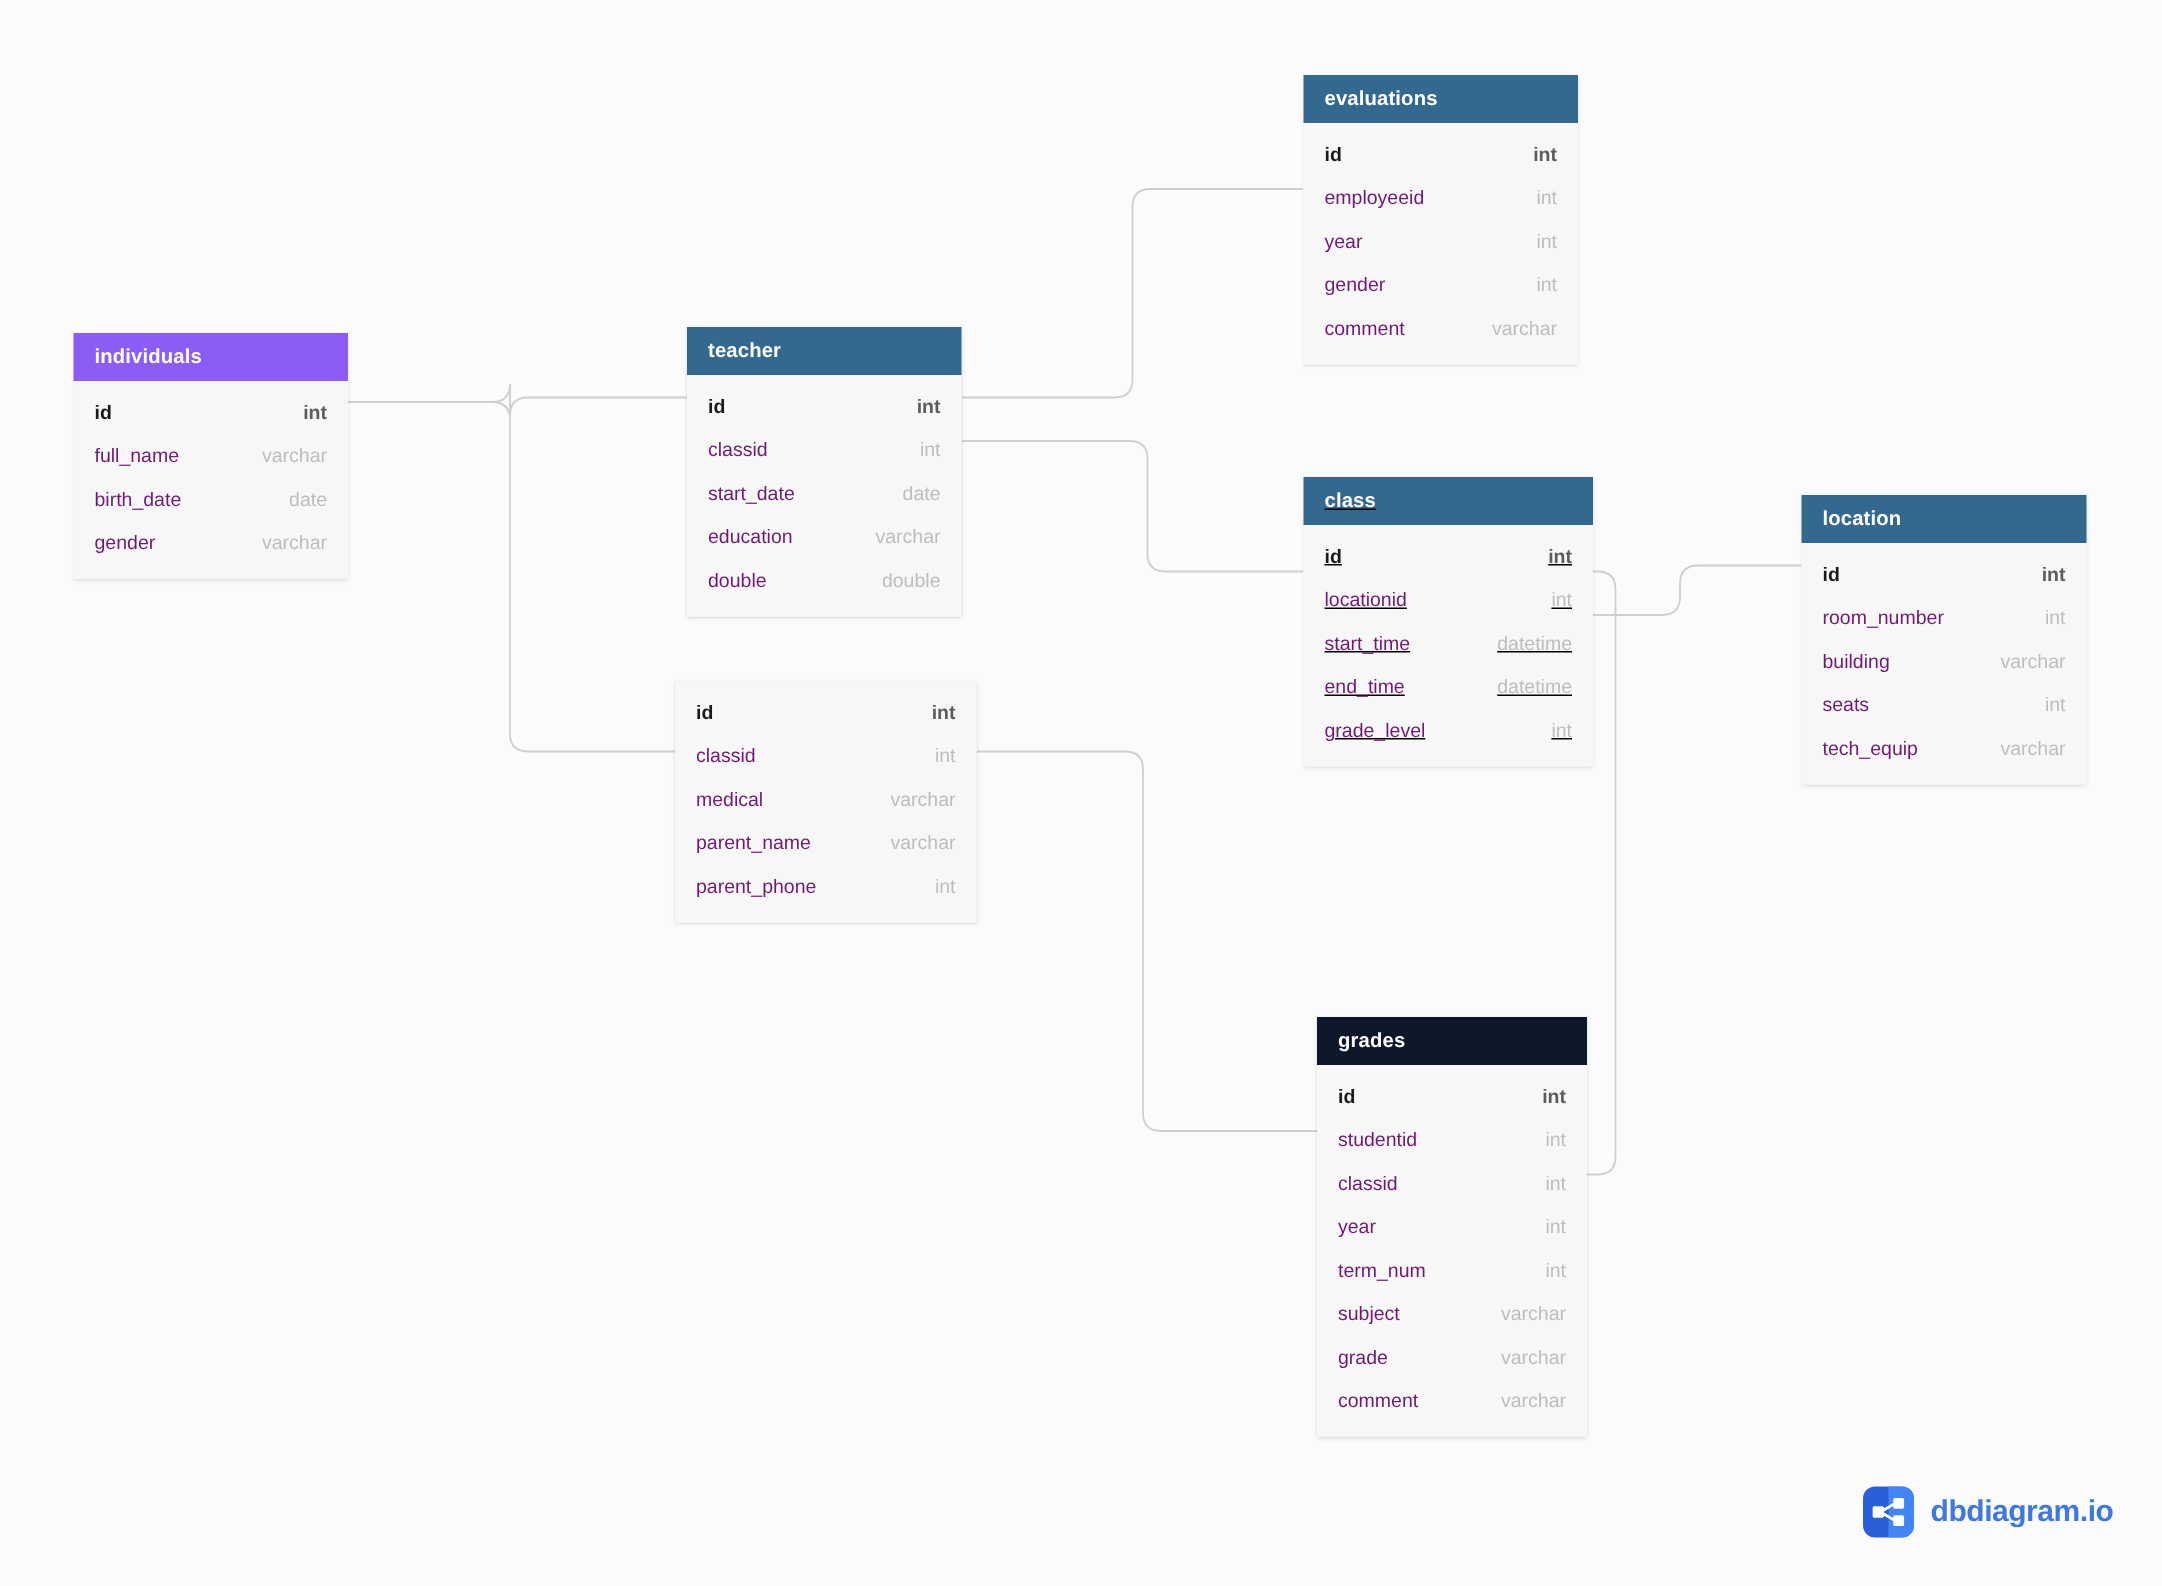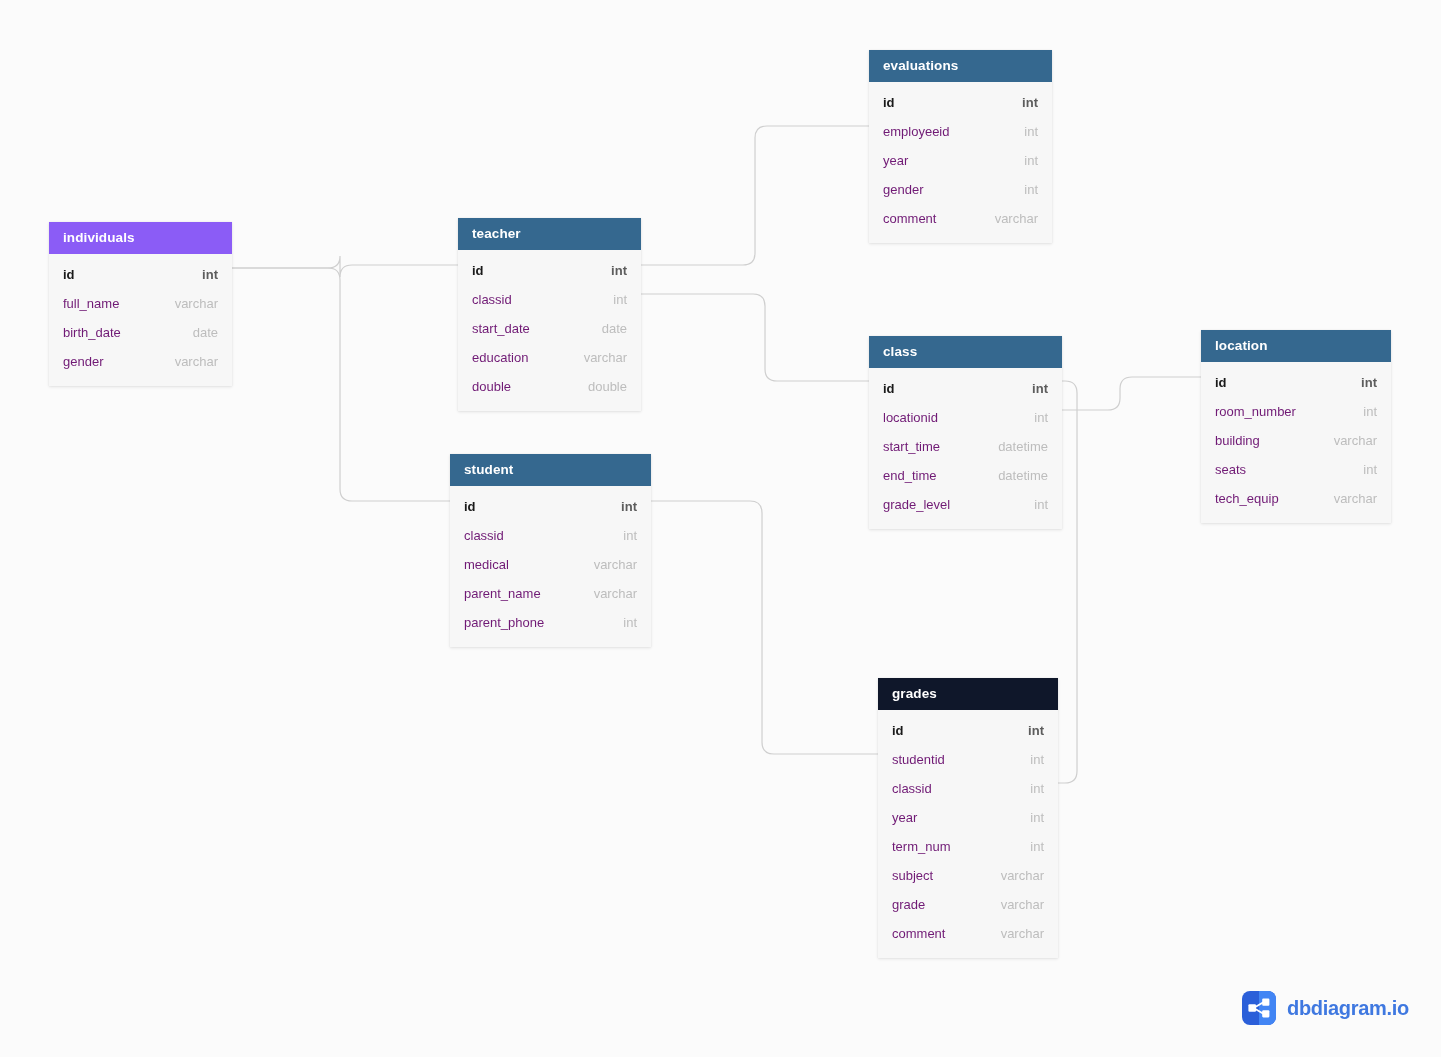--- a/index.html
+++ b/index.html
@@ -183,21 +183,20 @@
             <span class="field-name">education</span>
             <span class="field-type">varchar</span>
           </div>
           <div class="field-row">
             <span class="field-name">double</span>
             <span class="field-type">double</span>
           </div>
         </div>
       </div>
       <div class="table" style="left: 450px; top: 454px; width: 201px;">
-        <div class="table-header" style="background: rgb(53, 104, 143);">student</div>
         <div class="table-body" style="background: rgb(247, 247, 247);">
           <div class="field-row pk">
             <span class="field-name">id</span>
             <span class="field-type">int</span>
           </div>
           <div class="field-row">
             <span class="field-name">classid</span>
             <span class="field-type">int</span>
           </div>
           <div class="field-row">
@@ -232,21 +231,21 @@
           <div class="field-row">
             <span class="field-name">gender</span>
             <span class="field-type">int</span>
           </div>
           <div class="field-row">
             <span class="field-name">comment</span>
             <span class="field-type">varchar</span>
           </div>
         </div>
       </div>
-      <div class="table" style="left: 869px; top: 336px; width: 193px;">
+      <div class="table" style="left: 869px; top: 318px; width: 193px; text-decoration: underline;">
         <div class="table-header" style="background: rgb(53, 104, 143);">class</div>
         <div class="table-body" style="background: rgb(247, 247, 247);">
           <div class="field-row pk">
             <span class="field-name">id</span>
             <span class="field-type">int</span>
           </div>
           <div class="field-row">
             <span class="field-name">locationid</span>
             <span class="field-type">int</span>
           </div>

